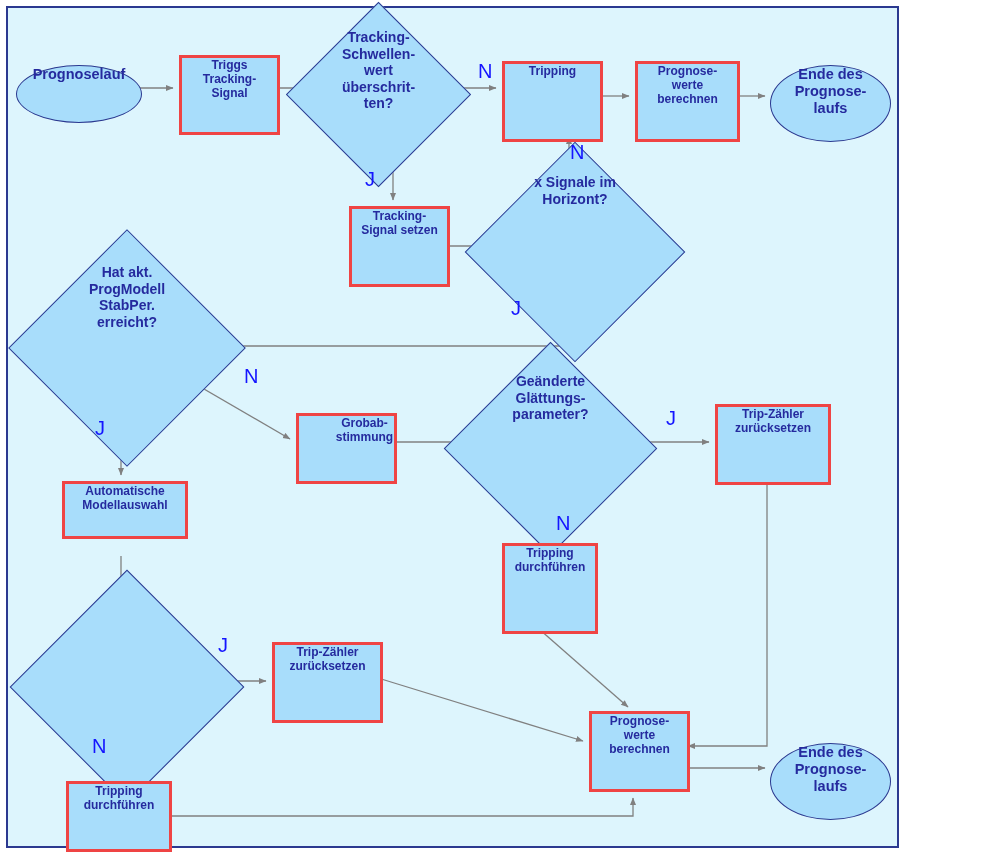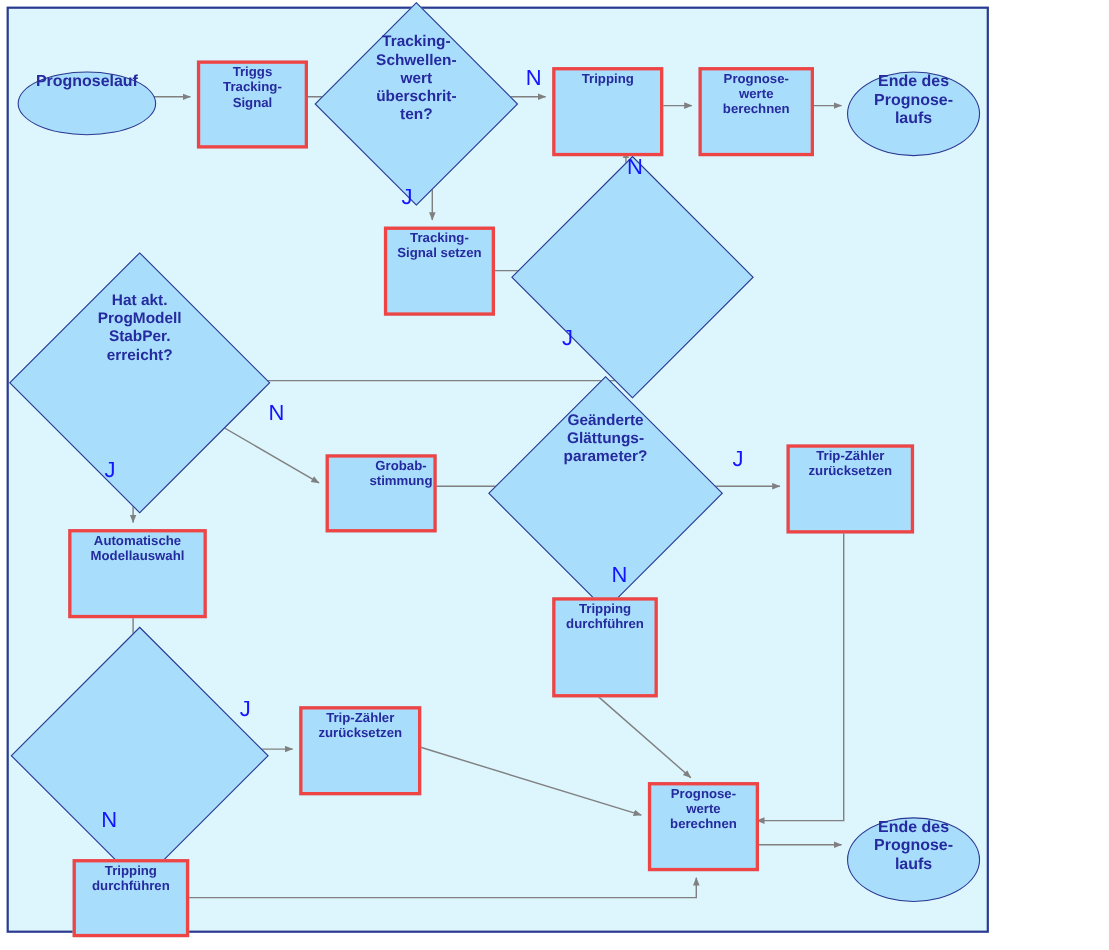--- a/index.html
+++ b/index.html
@@ -162,41 +162,42 @@
     <div class="node term" style="left:762px;top:57px;width:121px;height:77px;">
       <span class="lbl">Ende des<br>Prognose-<br>laufs</span>
     </div>
 
     <div class="node proc" style="left:341px;top:198px;width:101px;height:81px;">
       <span class="lbl">Tracking-<br>Signal setzen</span>
     </div>
 
     <div class="node dec" style="left:489px;top:166px;width:156px;height:156px;">
       <span class="diamond-bg"></span>
+      <span class="lbl">x Signale im<br>Horizont?</span>
     </div>
 
     <div class="node dec" style="left:35px;top:256px;width:168px;height:168px;">
       <span class="diamond-bg"></span>
       <span class="lbl">Hat akt.<br>ProgModell<br>StabPer.<br>erreicht?</span>
     </div>
 
     <div class="node proc" style="left:288px;top:405px;width:101px;height:71px;padding-left:36px;">
       <span class="lbl">Grobab-<br>stimmung</span>
     </div>
 
     <div class="node dec" style="left:467px;top:365px;width:151px;height:151px;">
       <span class="diamond-bg"></span>
       <span class="lbl">Geänderte<br>Glättungs-<br>parameter?</span>
     </div>
 
     <div class="node proc" style="left:707px;top:396px;width:116px;height:81px;">
       <span class="lbl">Trip-Zähler<br>zurücksetzen</span>
     </div>
 
-    <div class="node proc" style="left:54px;top:473px;width:126px;height:81px;">
+    <div class="node proc" style="left:54px;top:473px;width:126px;height:58px;">
       <span class="lbl">Automatische<br>Modellauswahl</span>
     </div>
 
     <div class="node proc" style="left:494px;top:535px;width:96px;height:91px;">
       <span class="lbl">Tripping<br>durchführen</span>
     </div>
 
     <div class="node dec" style="left:36px;top:596px;width:166px;height:166px;">
       <span class="diamond-bg"></span>
     </div>

